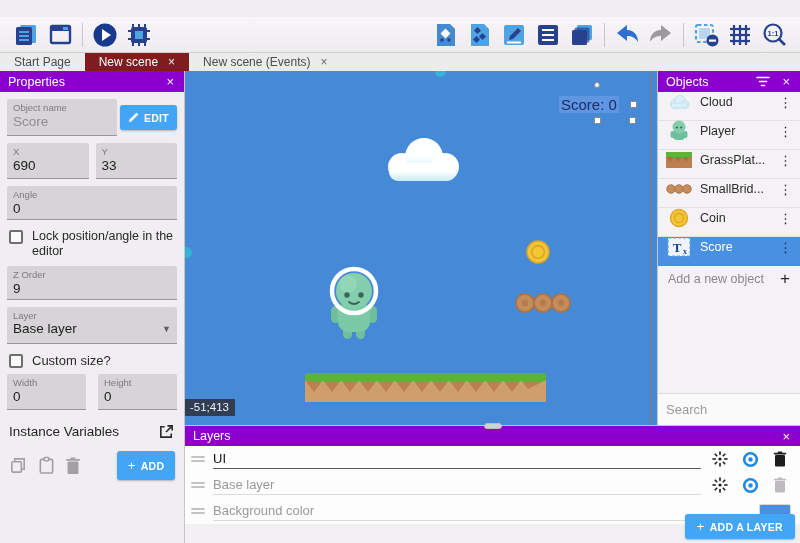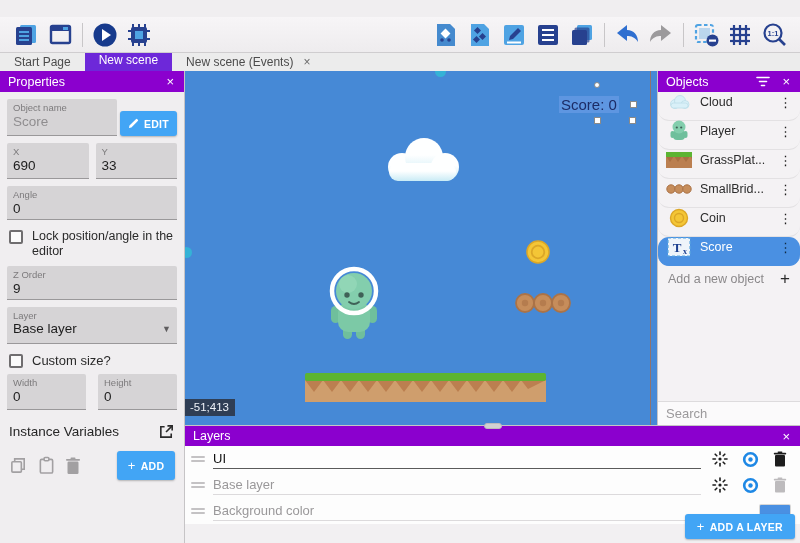--- a/index.html
+++ b/index.html
@@ -27,21 +27,21 @@
   .tb-sep { width:1px; height:24px; background:#c8c6c8; margin:0 2px; }
   .tb-btn { background:none; border:none; width:30px; height:30px; display:flex;
     align-items:center; justify-content:center; cursor:pointer; padding:0; }
   .tb-btn svg { display:block; }
 
   
   .tabbar { position:absolute; left:0; top:53px; width:800px; height:18px;
     background:#ececec; display:flex; align-items:stretch; }
   .tab { display:flex; align-items:center; gap:10px; padding:0 14px; font-size:12px;
     color:#4c4c4c; cursor:pointer; }
-  .tab.active { background:#6d28d9; color:#fff;flex-direction:column; }
+  .tab.active { background:#7f1d1d; color:#fff; }
   .tab-close { font-size:12px; color:#6b6b6b; cursor:pointer; }
   .tab.active .tab-close { color:#eaf4fc; }
 
   
   .phead { height:21px; background:#8b00ce; color:#fff; display:flex; align-items:center;
     padding:0 8px; font-size:12.5px; }
   .phead .ph-title { flex:0 0 auto; }
   .phead .ph-spacer { flex:1; }
   .phead .ph-x { color:#fff; font-size:13px; cursor:pointer; padding:0 2px; }
 
@@ -82,32 +82,32 @@
   .coords-label { left:0; top:328px; background:#2f3e55; color:#eef2f8; font-size:11.5px;
     padding:2px 6px 3px 5px; }
   .game-border { left:465px; top:0; width:1px; height:354px; background:rgba(171,108,72,0.75); }
   .rsz-handle { position:absolute; width:11px; height:11px; border-radius:50%; background:#35b2d6; }
 
   
   .objects { position:absolute; left:657px; top:71px; width:143px; height:354px;
     background:#f4f2f4; border-left:1px solid #c6c4c6; display:flex; flex-direction:column; }
   .obj-rows { flex:1; overflow:hidden; }
   .obj-row { display:flex; align-items:center; height:29px; padding:0 4px 8px 8px;
-    border-bottom:1px solid #e3e1e3; background:#f4f2f4; cursor:pointer;border-radius:11px; }
+    border-bottom:1px solid #e3e1e3; background:#f4f2f4; cursor:pointer; }
   .obj-row.selected { background:#4a90e2; border-bottom-color:#4a90e2; }
   .obj-thumb { width:26px; display:flex; justify-content:center; }
   .obj-label { flex:1; font-size:12.5px; color:#2c2c2c; margin-left:8px; white-space:nowrap;
     overflow:hidden; }
   .obj-row.selected .obj-label { color:#fff; }
   .kebab { color:#1d1d1d; font-size:13px; padding:0 4px; cursor:pointer; letter-spacing:0; }
   .obj-row.selected .kebab{ color:#102a43; }
   .addnew-row { display:flex; align-items:center; height:26px; padding:0 10px; }
   .addnew-label { flex:1; font-size:12.5px; color:#8a888a; }
   .addnew-plus { font-size:17px; color:#2a2a2a; cursor:pointer; }
-  .search-row { height:24px; background:#fbfafb; border-top:1px solid #dddbdd;
+  .search-row { height:32px; background:#fbfafb; border-top:1px solid #dddbdd;
     display:flex; align-items:center; padding:0 8px; }
   .search-input { flex:1; border:none; background:transparent; font-size:13px; color:#333;
     font-family:"Liberation Sans",sans-serif; outline:none; }
   .search-input::placeholder{ color:#9b999b; }
 
   
   .layers { position:absolute; left:185px; top:425px; width:615px; height:118px;
     background:#f2f0f2; border-top:1px solid #c6c4c6; }
   .layers .phead{ height:20px; }
   .drag-pill { position:absolute; left:50%; top:-3px; transform:translateX(-50%);
@@ -316,21 +316,21 @@
       </div>
     </div>
 
   <div class="props">
     <div class="phead">
       <span class="ph-title">Properties</span>
       <span class="ph-spacer"></span>
       <span class="ph-x">×</span>
     </div>
     <div class="props-body">
-      <div class="row" style="align-items:flex-end; gap:3px;">
+      <div class="row" style="align-items:center; gap:3px;">
         <div class="field" style="flex:1; height:37px;">
           <span class="flabel">Object name</span>
           <input class="fvalue dim" value="Score" style="">
         </div>
         <button class="btn-blue" style="width:57px; height:25px;">
           <span class="gicon" style="color:#fff">
             <svg width="11" height="11" viewBox="0 0 12 12">
                 <path d="M1 11 L1.6 8.3 L8.6 1.3 A1.1 1.1 0 0 1 10.2 1.3 L10.7 1.8 A1.1 1.1 0 0 1 10.7 3.4 L3.7 10.4 Z" fill="currentColor"></path>
               </svg>
           </span>

